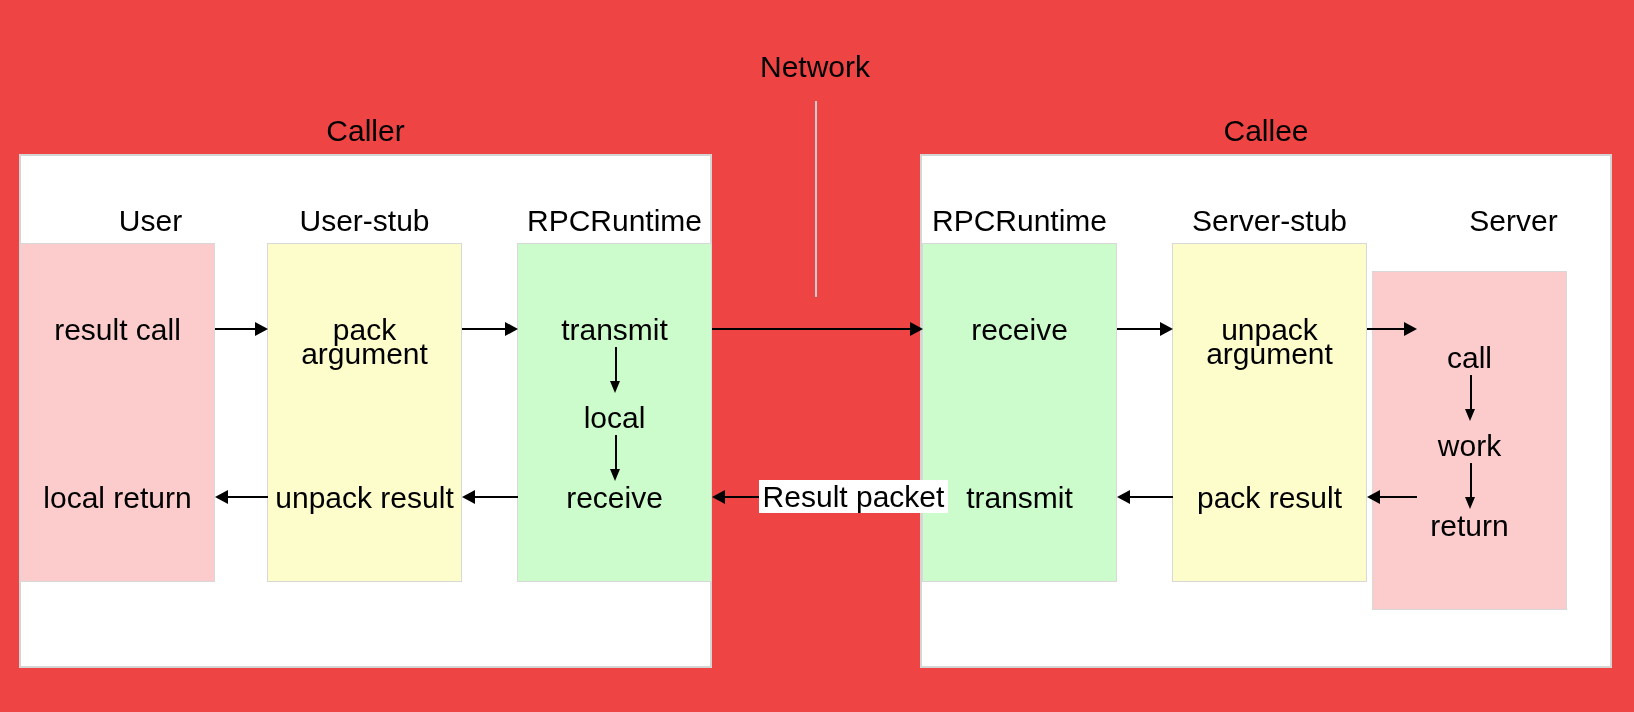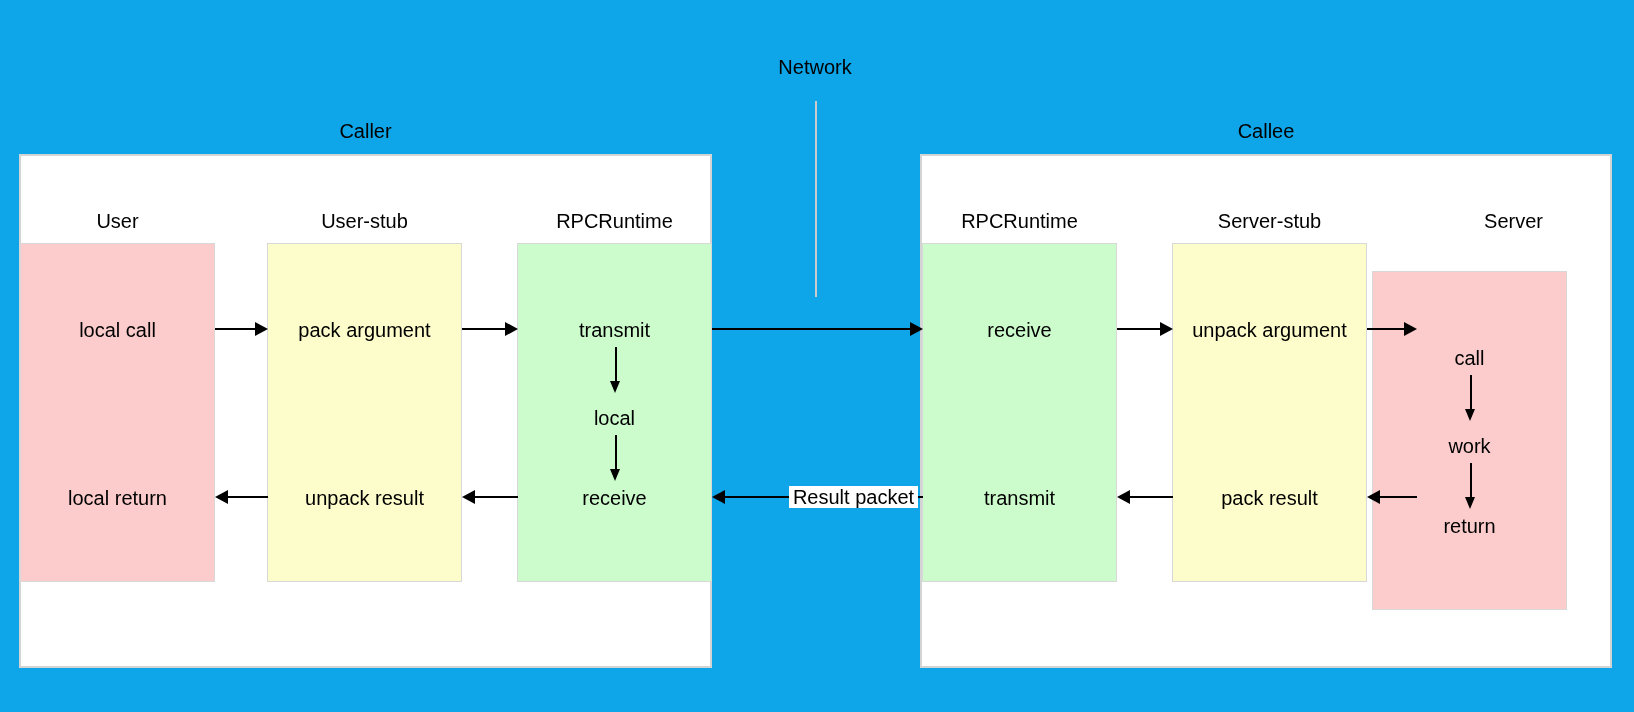--- a/index.html
+++ b/index.html
@@ -1,18 +1,18 @@
 <!DOCTYPE html>
 <html><head>
 <meta charset="utf-8">
 <style>
   html,body{margin:0;padding:0;background:#fff;}
   .page{
-    position:relative;width:1634px;height:712px;background:#0ea5e9;overflow:hidden;
-    font-family:"Liberation Sans", sans-serif;font-size:20px;color:#000;
+    position:relative;width:1634px;height:712px;background:#ef4444;overflow:hidden;
+    font-family:"Liberation Sans", sans-serif;font-size:30px;color:#000;
   }
   .txt{position:absolute;text-align:center;height:24px;line-height:24px;white-space:nowrap;}
   .group{position:absolute;top:154px;height:514px;border:2px solid #d4d4d4;box-sizing:border-box;background:#ffffff;}
   .grouptitle{position:absolute;top:119px;height:24px;line-height:24px;text-align:center;}
   .colhead{position:absolute;top:209px;width:195px;height:24px;line-height:24px;text-align:center;}
   .box{position:absolute;top:243px;width:195px;height:339px;border:1px solid #d8d8d8;box-sizing:border-box;}
   .box .row{position:absolute;left:0;width:100%;height:24px;line-height:24px;text-align:center;}
   .row-top{top:74px;}
   .row-mid{top:162px;}
   .row-bottom{top:242px;}
@@ -41,29 +41,29 @@
 
   <div class="txt" style="left:735px;top:55px;width:160px;">Network</div>
   <div class="netline"></div>
 
   <div class="grouptitle" style="left:19px;width:693px;">Caller</div>
   <div class="group" style="left:19px;width:693px;"></div>
 
   <div class="grouptitle" style="left:920px;width:692px;">Callee</div>
   <div class="group" style="left:920px;width:692px;"></div>
 
-  <div class="colhead" style="left:20px;">User</div>
+  <div class="colhead" style="left:20px;padding-left:33px;">User</div>
   <div class="colhead" style="left:267px;">User-stub</div>
   <div class="colhead" style="left:517px;">RPCRuntime</div>
   <div class="colhead" style="left:922px;">RPCRuntime</div>
   <div class="colhead" style="left:1172px;">Server-stub</div>
   <div class="colhead" style="left:1416px;">Server</div>
 
   <div class="box" style="left: 20px; background: rgb(251, 204, 203);">
-    <div class="row row-top">local call</div>
+    <div class="row row-top">result call</div>
     <div class="row row-bottom">local return</div>
   </div>
 
   <div class="box" style="left: 267px; background: rgb(253, 252, 203);">
     <div class="row row-top">pack argument</div>
     <div class="row row-bottom">unpack result</div>
   </div>
 
   <div class="box" style="left: 517px; background: rgb(204, 251, 204);">
     <div class="row row-top">transmit</div>

